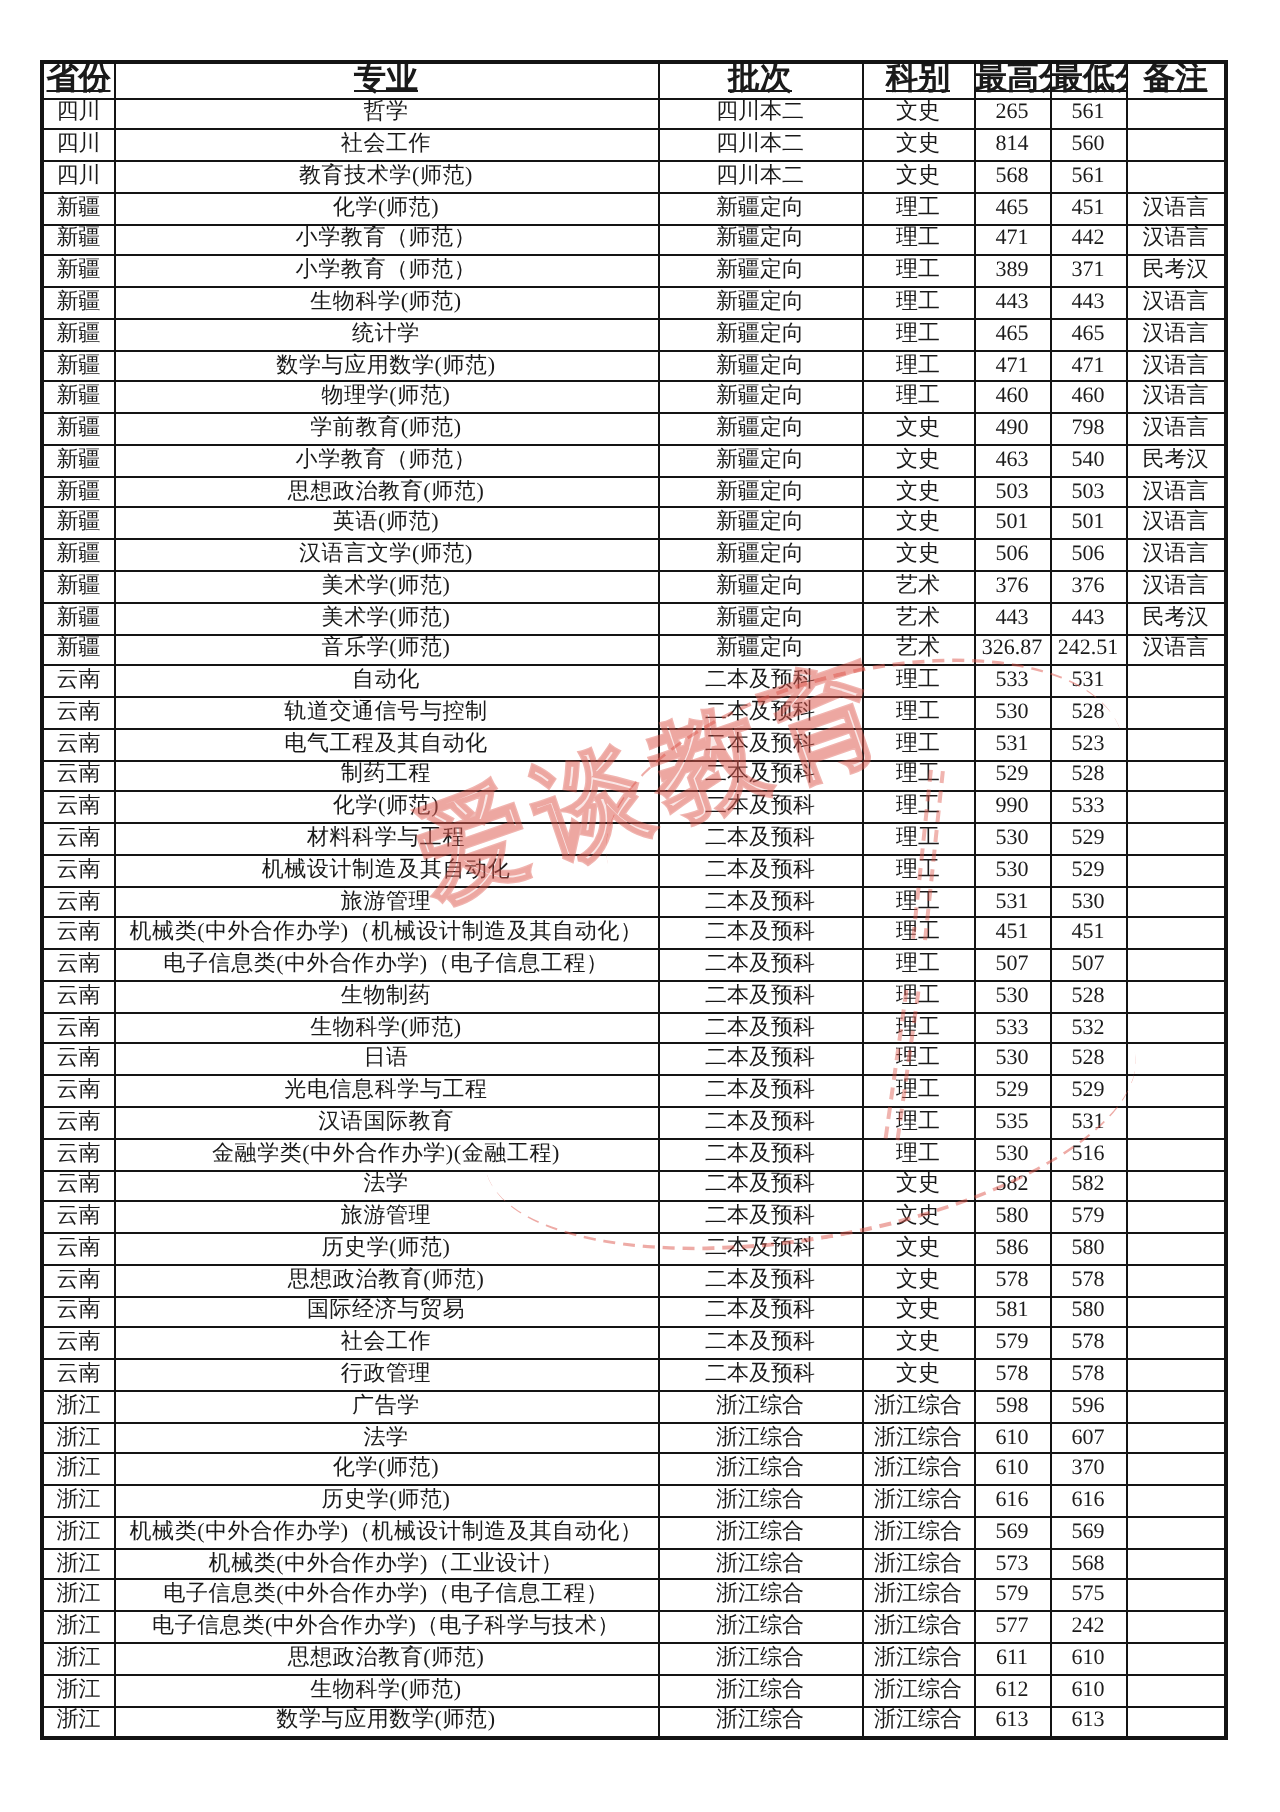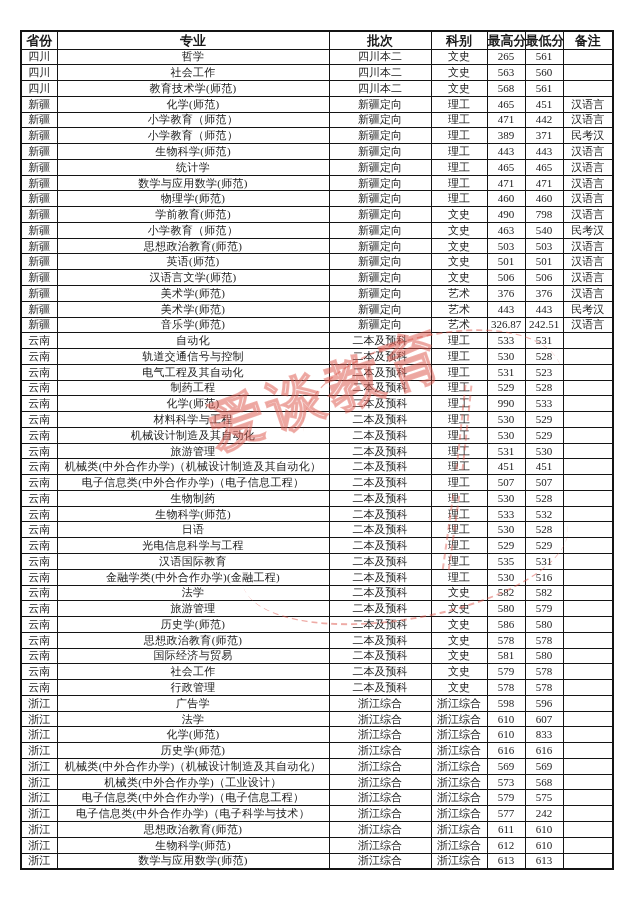--- a/index.html
+++ b/index.html
@@ -29,22 +29,23 @@
     text-align: center;
     vertical-align: middle;
     font-size: 11px;
     line-height: 1;
     padding: 0;
     white-space: nowrap;
     overflow: hidden;
   }
   thead th {
     font-weight: bold;
-    font-size: 13px;
+    font-size: 16px;
     height: 18px;
+    text-decoration: underline;
   }
   tbody tr { height: 15.78px; }
   td.c-major { letter-spacing: 0.3px; }
 
   
   .watermark {
     position: absolute;
     left: 215px;
     top: 330px;
     width: 380px;
@@ -123,21 +124,21 @@
           <td class="c-category">文史</td>
           <td class="c-max-score">265</td>
           <td class="c-min-score">561</td>
           <td class="c-note"></td>
         </tr>
         <tr>
           <td class="c-province">四川</td>
           <td class="c-major">社会工作</td>
           <td class="c-batch">四川本二</td>
           <td class="c-category">文史</td>
-          <td class="c-max-score">563</td>
+          <td class="c-max-score">814</td>
           <td class="c-min-score">560</td>
           <td class="c-note"></td>
         </tr>
         <tr>
           <td class="c-province">四川</td>
           <td class="c-major">教育技术学(师范)</td>
           <td class="c-batch">四川本二</td>
           <td class="c-category">文史</td>
           <td class="c-max-score">568</td>
           <td class="c-min-score">561</td>
@@ -502,21 +503,21 @@
           <td class="c-max-score">610</td>
           <td class="c-min-score">607</td>
           <td class="c-note"></td>
         </tr>
         <tr>
           <td class="c-province">浙江</td>
           <td class="c-major">化学(师范)</td>
           <td class="c-batch">浙江综合</td>
           <td class="c-category">浙江综合</td>
           <td class="c-max-score">610</td>
-          <td class="c-min-score">833</td>
+          <td class="c-min-score">370</td>
           <td class="c-note"></td>
         </tr>
         <tr>
           <td class="c-province">浙江</td>
           <td class="c-major">历史学(师范)</td>
           <td class="c-batch">浙江综合</td>
           <td class="c-category">浙江综合</td>
           <td class="c-max-score">616</td>
           <td class="c-min-score">616</td>
           <td class="c-note"></td>

